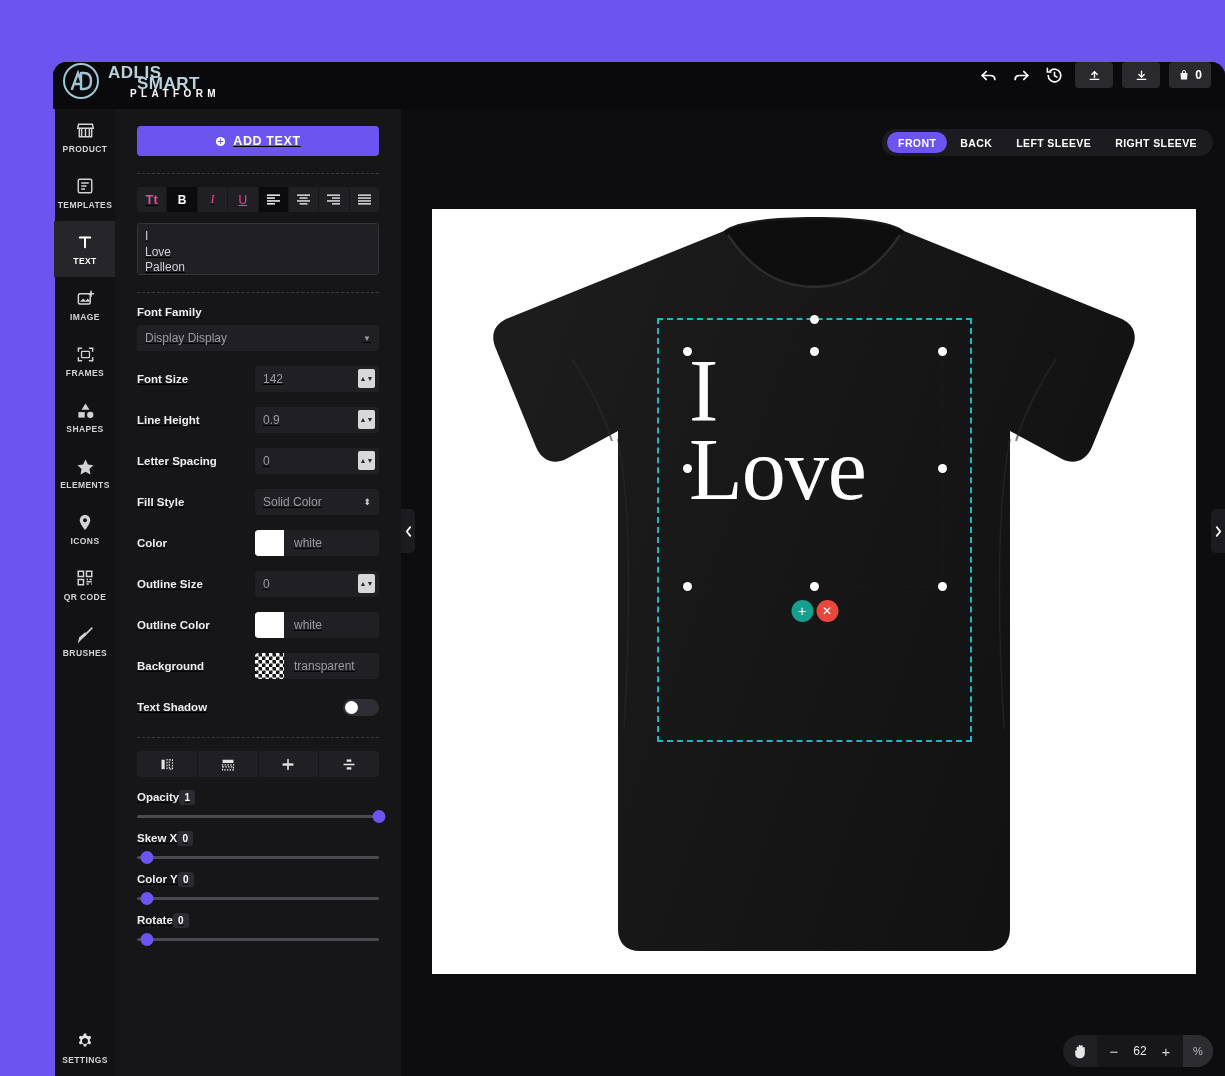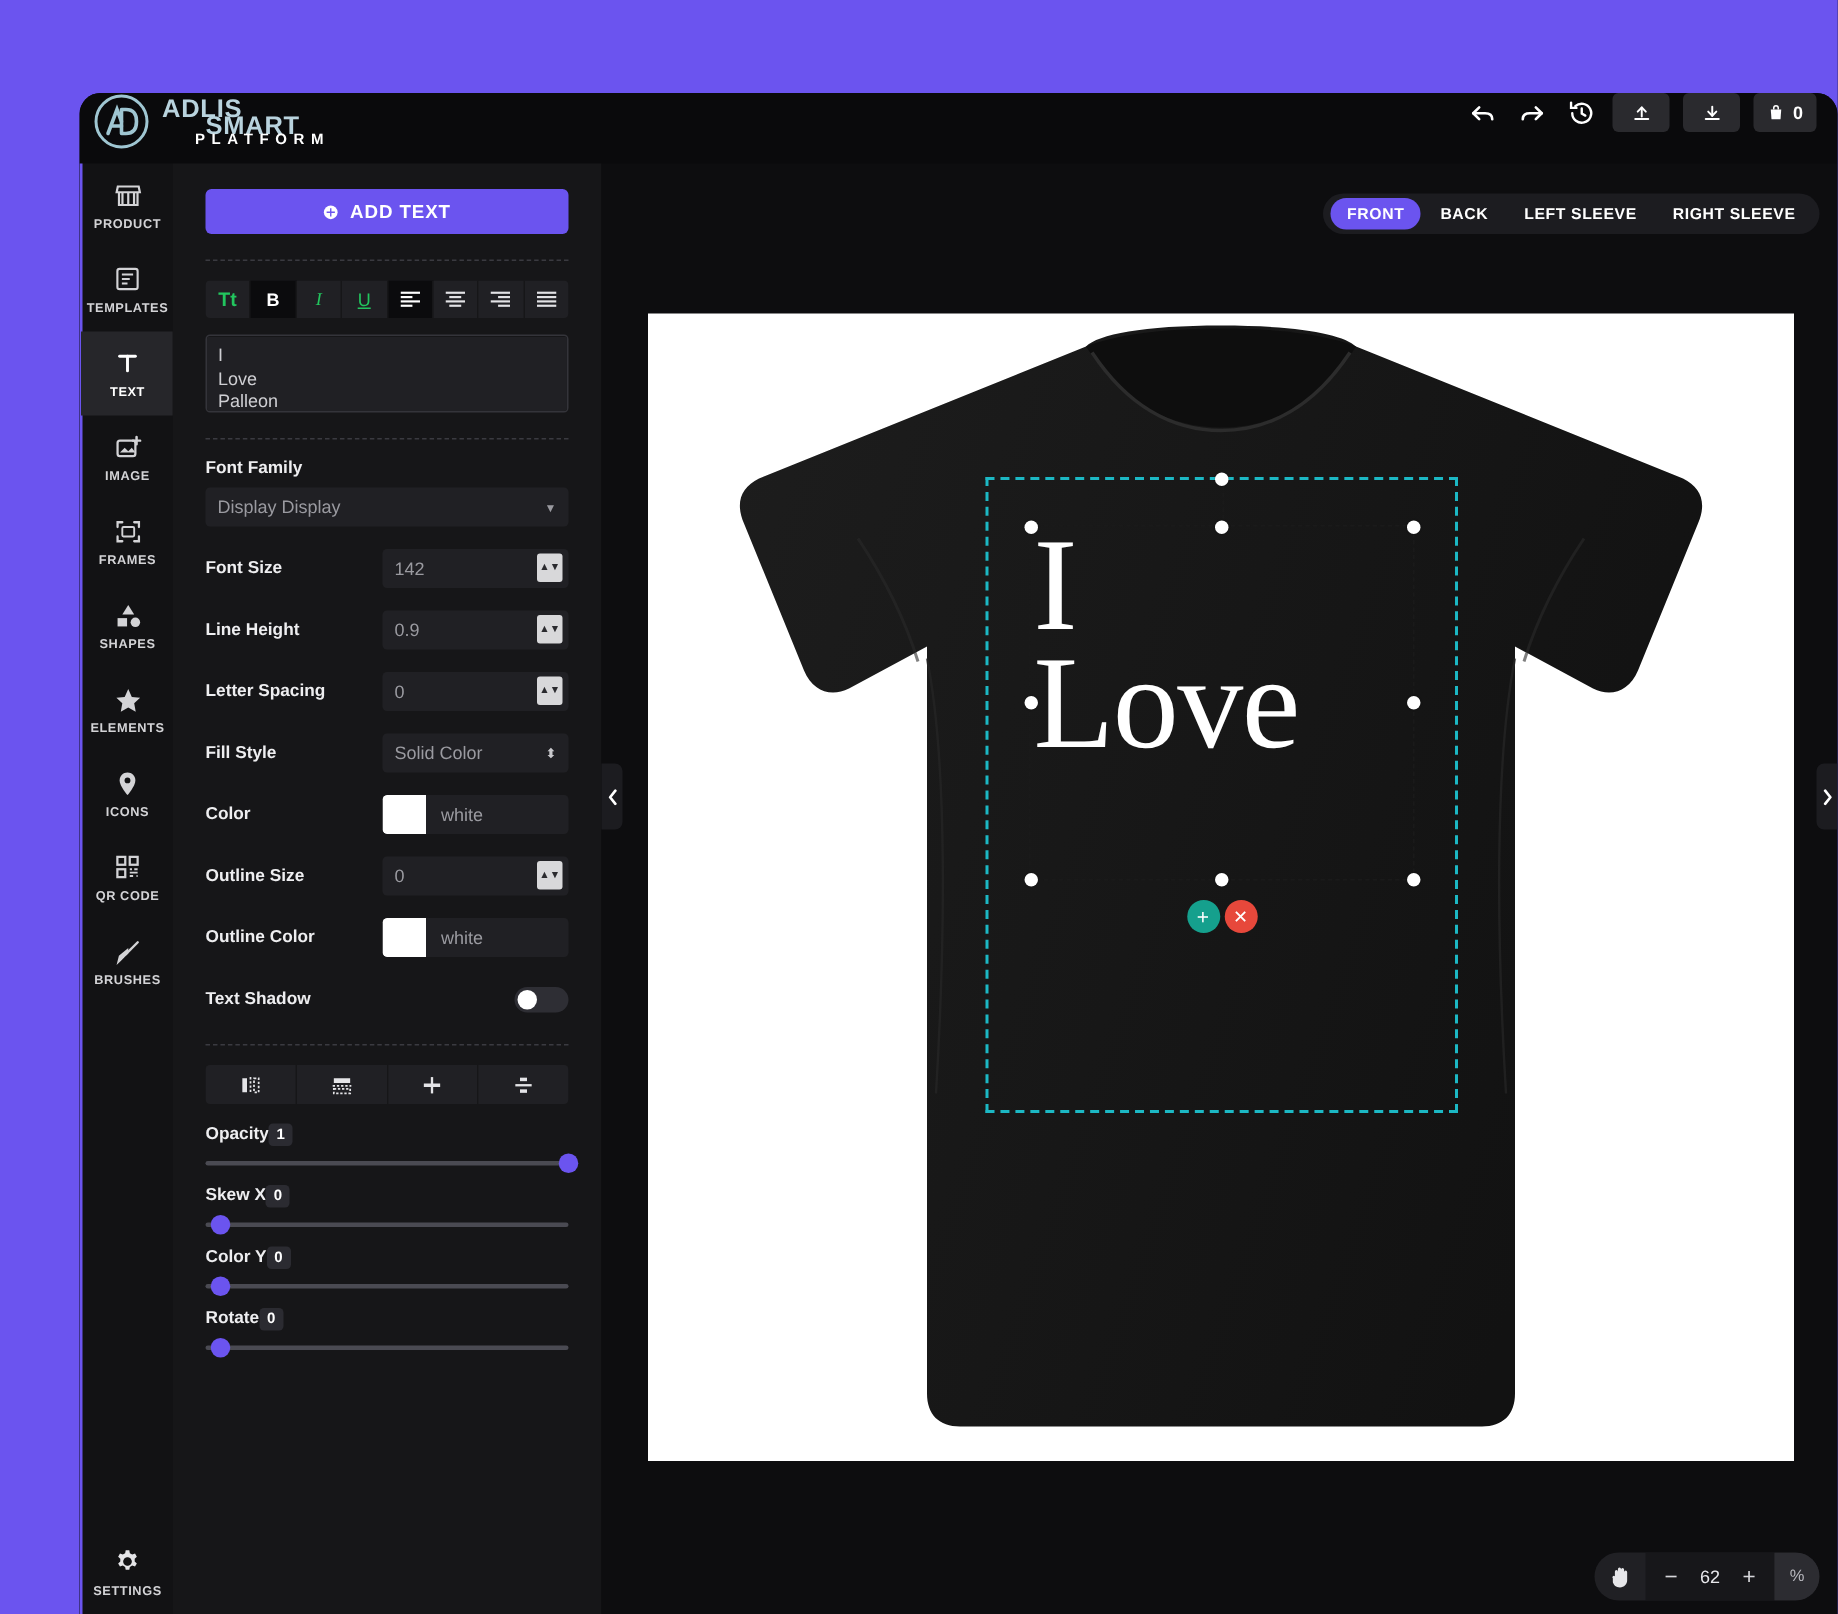--- a/index.html
+++ b/index.html
@@ -76,35 +76,35 @@
   .rail-label { font-size: 8.5px; font-weight: bold; letter-spacing: .4px; }
   .rail-spacer { flex: 1; }
   .rail-icon { height: 19px; display: flex; align-items: center; }
 
   
   .panel {
     width: 286px; flex: 0 0 286px; background: #161618;
     padding: 12px 0 0 0; position: relative;
     overflow: hidden;
   }
-  .panel-inner { padding: 5px 22px; }
+  .panel-inner { padding: 5px 22px; text-decoration: underline; }
   .add-text-btn {
     width: 100%; height: 30px; background: #6b54ef; border: none;
     border-radius: 4px; color: #fff; font-size: 12.5px; font-weight: bold;
     letter-spacing: .6px; display: flex; align-items: center;
     justify-content: center; gap: 7px; cursor: pointer;
   }
   .dash-sep { border-top: 1px dashed #3a3a40; margin: 17px 0 13px; }
 
   .fmt-row { display: flex; border-radius: 3px; overflow: hidden; }
   .fmt-btn {
     flex: 1; height: 25px; background: #202024;
     border-right: 1px solid #161618;
     display: flex; align-items: center; justify-content: center;
-    color: #22c55e; font-size: 12px; cursor: pointer;
+    color: #ec4899; font-size: 12px; cursor: pointer;
   }
   .fmt-btn:last-child { border-right: none; }
   .fmt-btn.active { background: #0b0b0d; color: #fff; }
 
   .text-area {
     margin-top: 11px; width: 100%; height: 52px;
     background: #202024; border: 1px solid #34343a; border-radius: 3px;
     color: #cfcfd3; font-size: 12px; line-height: 15.5px;
     padding: 5px 7px; resize: none; overflow-y: scroll; display: block;
     font-family: "Liberation Sans", sans-serif;
@@ -593,20 +593,27 @@
         </div>
 
         <div class="field-row">
           <span class="field-label">Outline Color</span>
           <div class="color-ctrl">
             <span class="swatch swatch-white"></span>
             <span class="cval">white</span>
           </div>
         </div>
 
+        <div class="field-row">
+          <span class="field-label">Background</span>
+          <div class="color-ctrl">
+            <span class="swatch swatch-transparent"></span>
+            <span class="cval">transparent</span>
+          </div>
+        </div>
 
         <div class="field-row">
           <span class="field-label">Text Shadow</span>
           <div style="width:124px;display:flex;justify-content:flex-end;">
             <div class="toggle">
                 <span class="knob"></span>
               </div>
           </div>
         </div>
 

